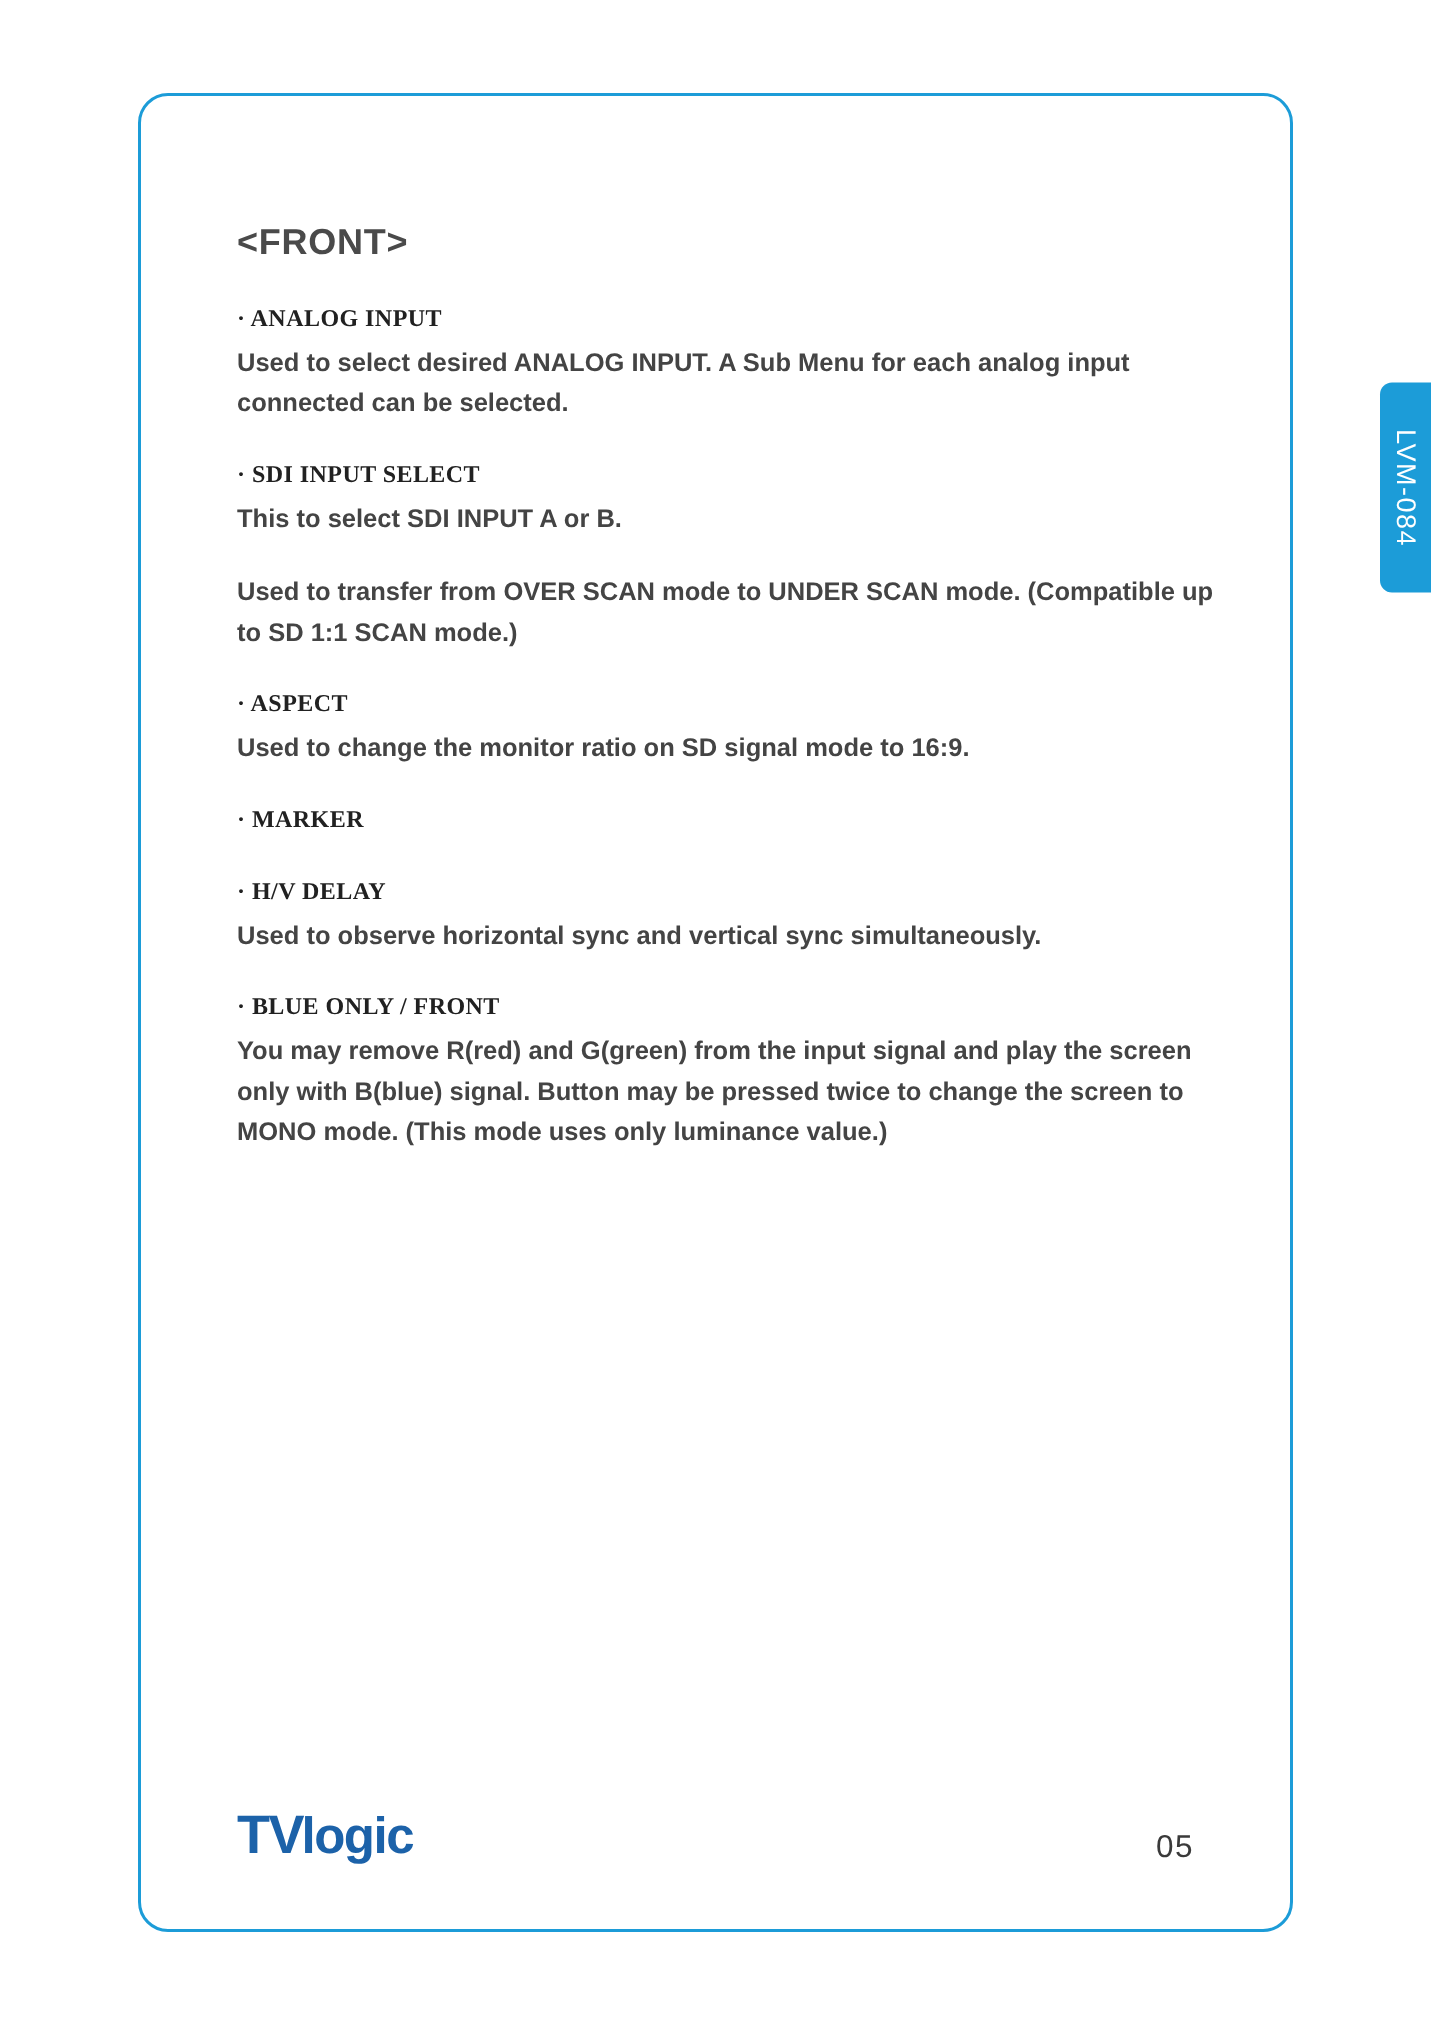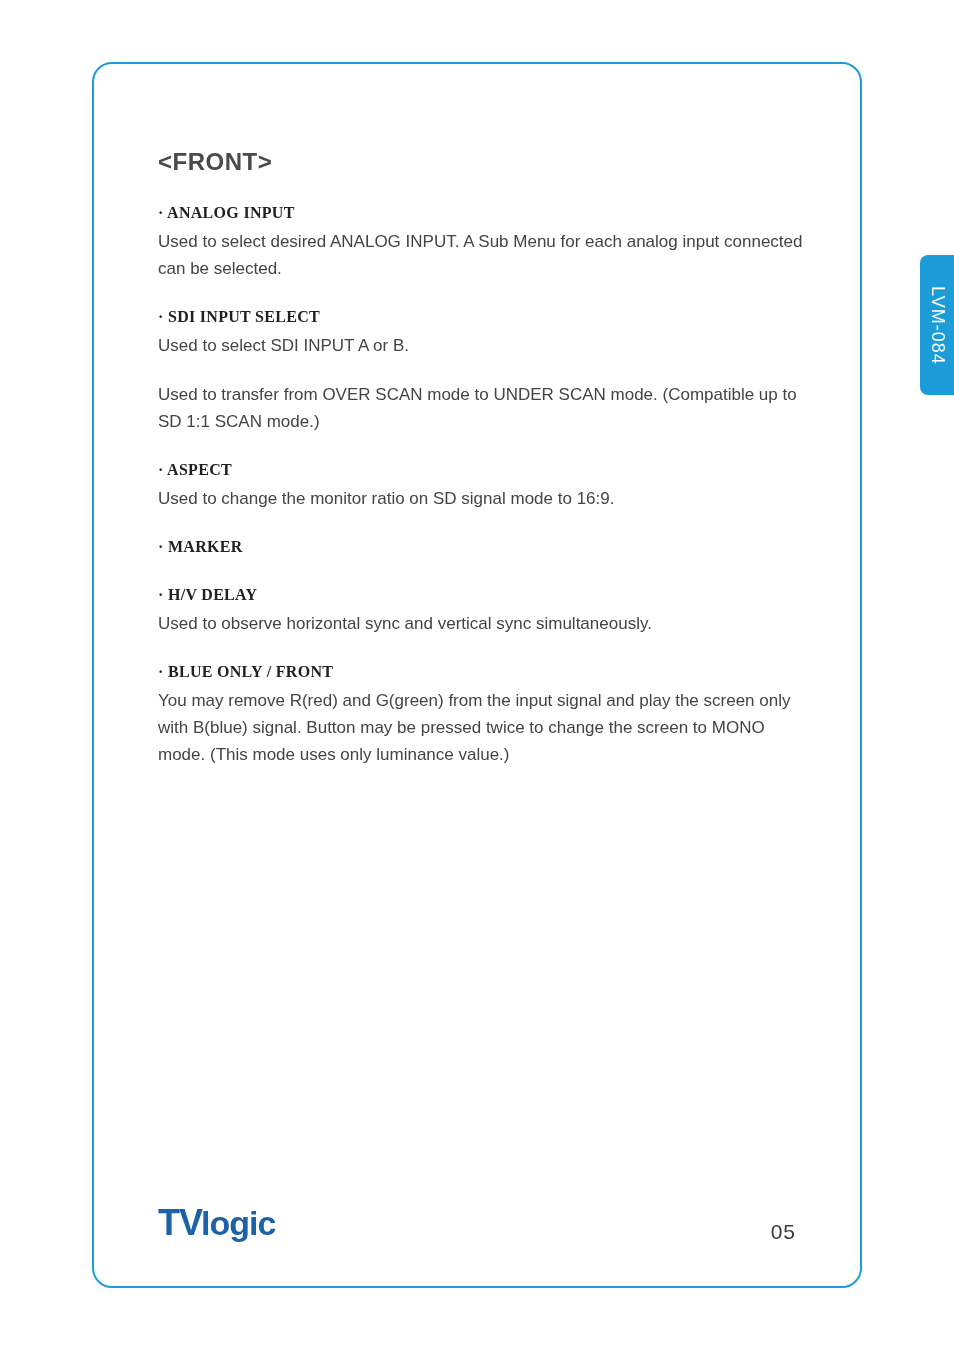--- a/index.html
+++ b/index.html
@@ -64,21 +64,21 @@
     color: #212121;
     font-size: 16px;
     letter-spacing: 0.3px;
     margin-bottom: 2px;
     font-family: Liberation Serif, serif;
   }
   .sec-desc {
     color: #444;
     font-size: 17px;
     line-height: 27px;
-    font-weight: 400;
+    font-weight: 700;
   }
   .footer {
     position: absolute;
     bottom: 42px;
     left: 64px;
     right: 64px;
     display: flex;
     justify-content: space-between;
     align-items: flex-end;
   }
@@ -87,21 +87,21 @@
     color: #3a3a3a;
     letter-spacing: 1px;
   }
   .logo {
     font-family: "Trebuchet MS", "Arial Rounded MT Bold", Arial, sans-serif;
     font-size: 36px;
     font-weight: 800;
     color: var(--logo-blue);
     letter-spacing: -1px;
     display: flex;
-    align-items: center;
+    align-items: flex-end;
   }
   .logo .brand-a { 
     font-size: 36px;
   }
   .logo .brand-b {
     font-size: 34px;
     font-weight: 700;
     margin-left: -1px;
   }
 </style>
@@ -114,21 +114,21 @@
 
   <div class="title">&lt;FRONT&gt;</div>
 
   <div class="section">
     <div class="sec-title">· ANALOG INPUT</div>
     <div class="sec-desc">Used to select desired ANALOG INPUT. A Sub Menu for each analog input connected can be selected.</div>
   </div>
 
   <div class="section">
     <div class="sec-title">· SDI INPUT SELECT</div>
-    <div class="sec-desc">Used to select SDI INPUT A or B.</div>
+    <div class="sec-desc">This to select SDI INPUT A or B.</div>
   </div>
 
   <div class="section">
     <div class="sec-desc">Used to transfer from OVER SCAN mode to UNDER SCAN mode. (Compatible up to SD 1:1 SCAN mode.)</div>
   </div>
 
   <div class="section">
     <div class="sec-title">· ASPECT</div>
     <div class="sec-desc">Used to change the monitor ratio on SD signal mode to 16:9.</div>
   </div>

